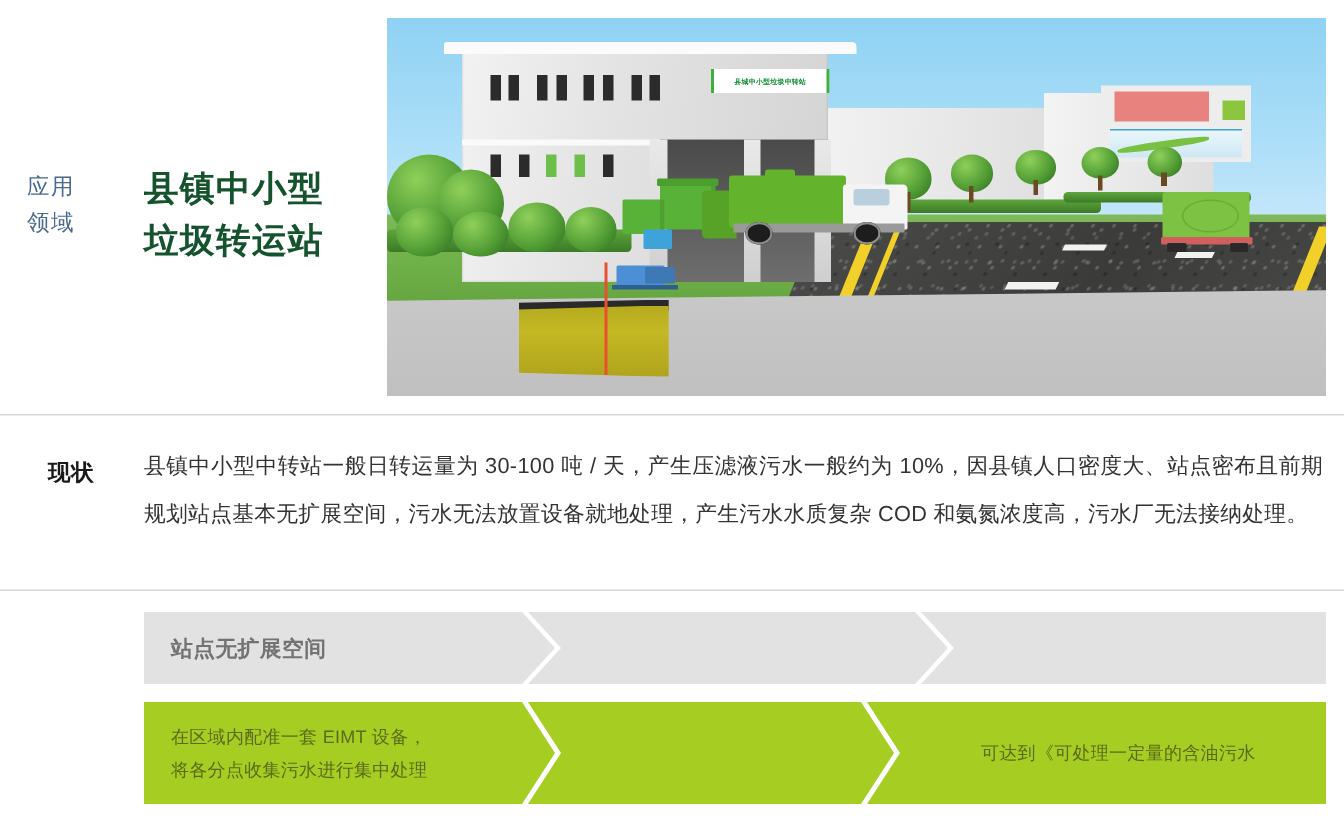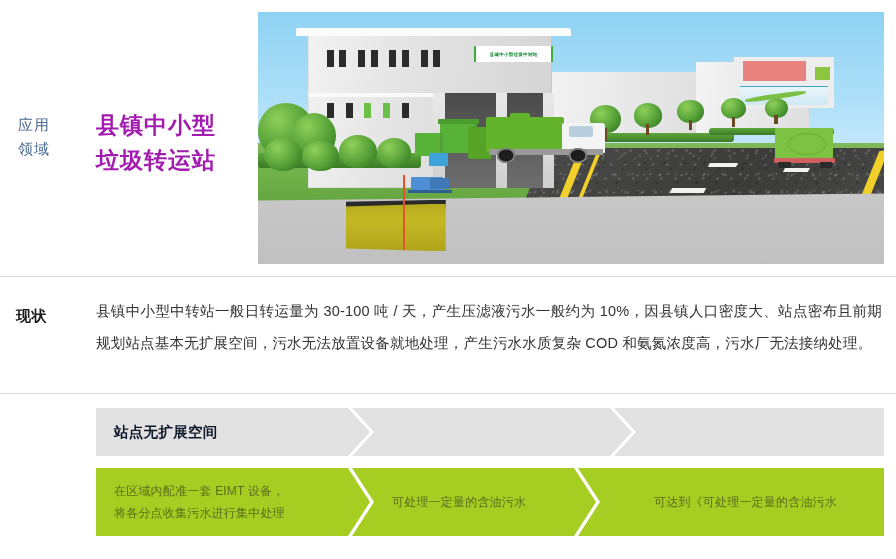--- a/index.html
+++ b/index.html
@@ -33,21 +33,21 @@
   }
   .app-label div { white-space: nowrap; }
 
   .app-title {
     position: absolute;
     left: 96px;
     top: 108px;
     font-size: 23px;
     line-height: 35px;
     font-weight: bold;
-    color: #a21caf;
+    color: #14532d;
     letter-spacing: 1px;
   }
   .app-title div { white-space: nowrap; }
 
   
   .scene {
     position: absolute;
     left: 258px;
     top: 12px;
     width: 626px;
@@ -278,21 +278,21 @@
 
   
   .status-section {
     position: relative;
     padding: 18px 0 14px 0;
     height: 116px;
     box-sizing: border-box;
   }
   .row-label {
     position: absolute;
-    left: 16px;
+    left: 32px;
     font-size: 15px;
     font-weight: bold;
     color: #1a1a1a;
     line-height: 22px;
     letter-spacing: .5px;
   }
   .status-label { top: 28px; }
   .status-body {
     margin-left: 96px;
     margin-right: 14px;
@@ -324,21 +324,21 @@
     align-items: center;
     box-sizing: border-box;
   }
   .cell-1 { flex: 0 0 262px; padding-left: 18px; }
   .cell-2 { flex: 0 0 262px; padding-left: 34px; }
   .cell-3 { flex: 1 1 auto; padding-left: 34px; }
 
   .band-gray .cell-text {
     font-size: 14.5px;
     font-weight: bold;
-    color: #0f172a;
+    color: #737373;
     letter-spacing: .3px;
     white-space: nowrap;
   }
   .band-green .cell {
     align-items: center;
   }
   .band-green .cell-text {
     font-size: 12px;
     line-height: 22px;
     color: #5b6b1c;
@@ -520,21 +520,20 @@
 
   <div class="band band-green">
     <div class="cell cell-1">
       <span class="cell-text">
         <div>在区域内配准一套 EIMT 设备，</div>
         <div>将各分点收集污水进行集中处理</div>
       </span>
     </div>
     <div class="cell cell-2">
       <span class="cell-text">
-        <div>可处理一定量的含油污水</div>
       </span>
     </div>
     <div class="cell cell-3">
       <span class="cell-text">
         <div>可达到《可处理一定量的含油污水</div>
       </span>
     </div>
     <div class="chev" style="left:252px;">
       <svg viewBox="0 0 26 68" preserveAspectRatio="none">
         <polygon points="0,0 4,0 26,34 4,68 0,68 22,34" fill="#ffffff"></polygon>

